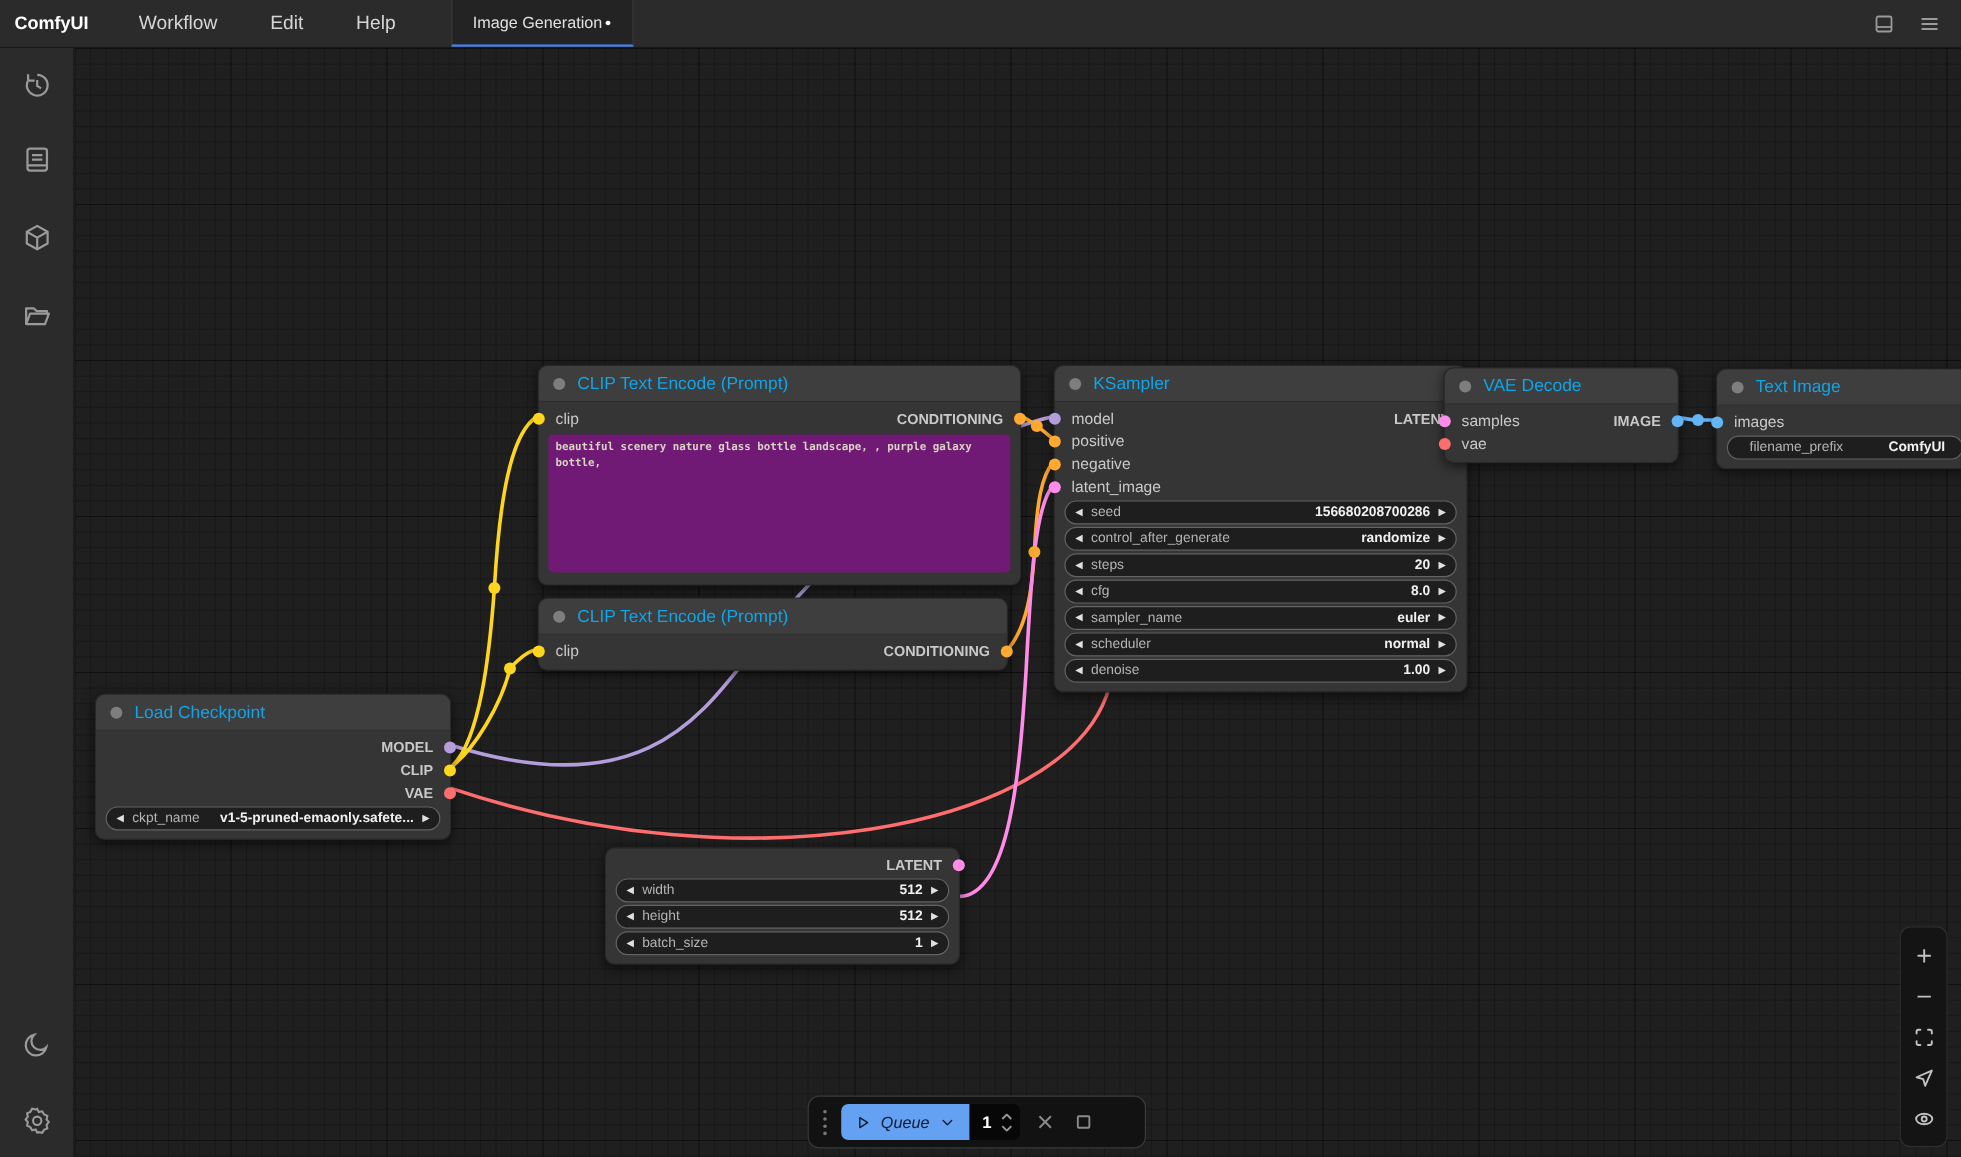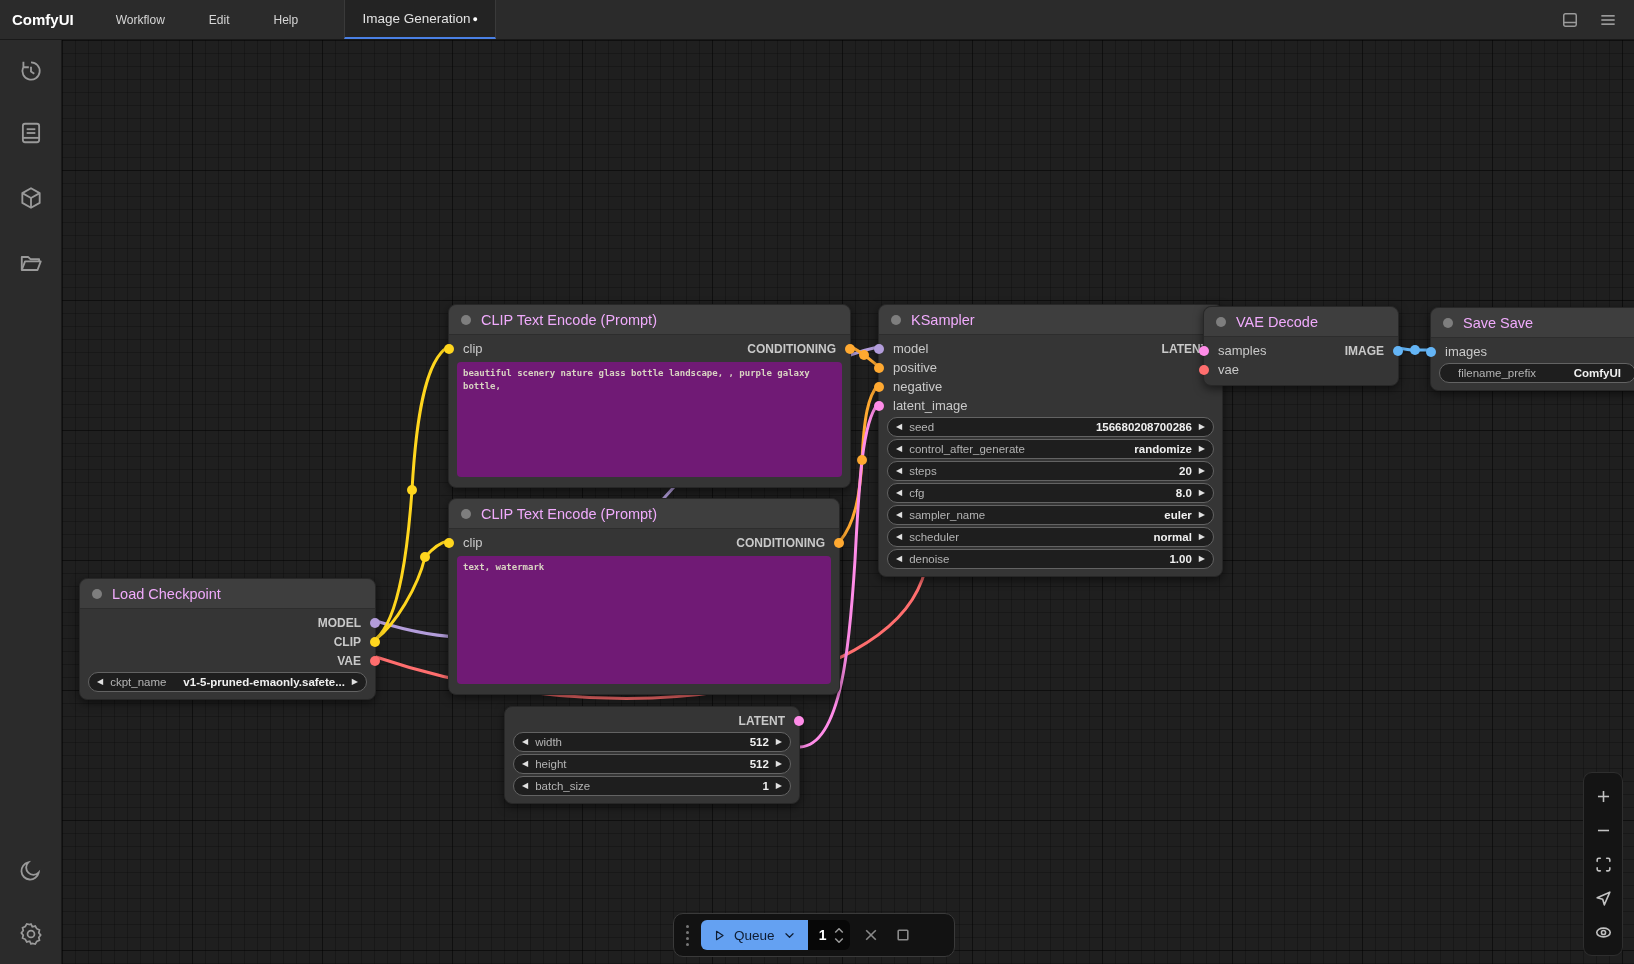--- a/index.html
+++ b/index.html
@@ -5,21 +5,21 @@
   * { margin:0; padding:0; box-sizing:border-box; }
   html,body { width:1634px; height:964px; overflow:hidden; background:#1e1e1e;
               font-family:"Liberation Sans", sans-serif; }
 
   
   .topbar { position:absolute; left:0; top:0; width:1634px; height:40px;
             background:#2b2b2b; display:flex; align-items:stretch; z-index:30;
             border-bottom:1px solid #191919; }
   .logo { color:#fff; font-weight:bold; font-size:15px; display:flex; align-items:center;
           padding:0 20px 0 12px; }
-  .menu-item { color:#d6d6d6; font-size:12px; display:flex; align-items:center;
+  .menu-item { color:#d6d6d6; font-size:16px; display:flex; align-items:center;
                padding:0 22px; cursor:pointer; }
   .tab { margin-left:24px; width:152px; background:#232323; display:flex; align-items:center;
          justify-content:center; gap:2px; color:#e2e2e2; font-size:13.5px;
          border-left:1px solid #3a3a3a; border-right:1px solid #3a3a3a;
          border-bottom:2px solid var(--accent,#4a80e4); }
   .tab .moddot { color:#fff; font-size:9px; }
   .topbar-right { margin-left:auto; display:flex; align-items:center; gap:14px; padding-right:14px; }
   .tbicon { width:24px; height:24px; color:#9a9a9a; display:flex; align-items:center; justify-content:center; cursor:pointer; }
   .tbicon svg { width:20px; height:20px; }
 
@@ -47,21 +47,21 @@
   .wire-vae { stroke:var(--vae); } .wire-cond { stroke:var(--conditioning); }
   .wire-latent { stroke:var(--latent); } .wire-image { stroke:var(--image); } .rr-clip { fill:var(--clip);}
   .rr-cond { fill:var(--conditioning);} .rr-latent { fill:var(--latent);} .rr-image { fill:var(--image);}
 
   
   .node { position:absolute; background:#353535; border-radius:8px; z-index:2;
           box-shadow:0 3px 10px rgba(0,0,0,.55); border:1px solid #272727; }
   .ntitle { height:30px; background:#3e3e3e; border-radius:8px 8px 0 0; display:flex;
             align-items:center; gap:10px; padding:0 12px; border-bottom:1px solid #2d2d2d; }
   .cdot { width:10px; height:10px; border-radius:50%; background:#7e7e7e; flex:0 0 auto; }
-  .ttext { color:#f0abfc; font-size:14.5px; white-space:nowrap; overflow:hidden; }
+  .ttext { color:#0ea5e9; font-size:14.5px; white-space:nowrap; overflow:hidden; }
   .nbody { padding:4px 0 6px 0; }
   .prow { position:relative; height:19px; display:flex; align-items:center; padding:0 14px; }
   .plabel-in { color:#c9c9c9; font-size:13px; }
   .plabel-out { color:#c9c9c9; font-size:12px; font-weight:bold; margin-left:auto; }
   .pdot { position:absolute; top:50%; width:10px; height:10px; border-radius:50%; transform:translateY(-50%); }
   .pdot.in { left:-5px; } .pdot.out { right:-5px; }
   .pd-model{background:var(--model);} .pd-clip{background:var(--clip);}
   .pd-vae{background:var(--vae);} .pd-cond{background:var(--conditioning);}
   .pd-latent{background:var(--latent);} .pd-image{background:var(--image);}
 
@@ -78,21 +78,21 @@
            color:#d8d4c2; font-weight:bold; white-space:pre-wrap; word-break:break-word; }
 
   
   .qbar { position:absolute; left:673px; top:913px; width:282px; height:44px; background:#121212;
           border:1px solid #3a3a3a; border-radius:10px; z-index:40; display:flex; align-items:center;
           padding:0 12px; gap:10px; }
   .grip { display:flex; flex-direction:column; gap:3px; cursor:grab; padding-right:2px; }
   .grip i { width:3px; height:3px; border-radius:50%; background:#777; }
   .qcombo { display:flex; height:30px; }
   .qbtn { background:var(--queue-button); border-radius:6px 0 0 6px; display:flex; align-items:center;
-          gap:8px; padding:12px 12px; cursor:pointer; }
+          gap:8px; padding:12px 12px; cursor:pointer;font-style:italic; }
   .qbtn span { color:#0e1c31; font-size:13.5px; }
   .qbtn svg { width:13px; height:13px; stroke:#0e1c31; fill:none; stroke-width:2; }
   .qcount { background:#070707; border-radius:0 6px 6px 0; display:flex; align-items:center;
             padding:0 6px 0 10px; gap:6px; }
   .qnum { color:#fff; font-size:14px; font-weight:bold; min-width:10px; text-align:center; }
   .steppers { display:flex; flex-direction:column; gap:3px; }
   .steppers svg { width:10px; height:6px; stroke:#9a9a9a; fill:none; stroke-width:2; cursor:pointer; }
   .qicon { width:22px; height:22px; display:flex; align-items:center; justify-content:center;
            color:#8a8a8a; cursor:pointer; }
   .qicon svg { width:16px; height:16px; stroke:#8a8a8a; fill:none; stroke-width:2; }
@@ -253,21 +253,20 @@
       <span class="cdot"></span>
       <span class="ttext">CLIP Text Encode (Prompt)</span>
     </div>
     <div class="nbody">
       <div class="prow">
         <span class="pdot in pd-clip"></span>
         <span class="plabel-in">clip</span>
         <span class="plabel-out">CONDITIONING</span>
         <span class="pdot out pd-cond"></span>
       </div>
-      <div class="tarea" style="height:128px">text, watermark</div>
     </div>
   </div>
 
   <div class="node" style="left:816px;top:264px;width:345px;">
     <div class="ntitle">
       <span class="cdot"></span>
       <span class="ttext">KSampler</span>
     </div>
     <div class="nbody">
       <div class="prow">
@@ -348,21 +347,21 @@
       <div class="prow">
         <span class="pdot in pd-vae"></span>
         <span class="plabel-in">vae</span>
       </div>
     </div>
   </div>
 
   <div class="node" style="left:1368px;top:267px;width:215px;">
     <div class="ntitle">
       <span class="cdot"></span>
-      <span class="ttext">Save Save</span>
+      <span class="ttext">Text Image</span>
     </div>
     <div class="nbody">
       <div class="prow">
         <span class="pdot in pd-image"></span>
         <span class="plabel-in">images</span>
       </div>
       <div class="pill noarrow">
         <span class="wname">filename_prefix</span>
         <span class="wval">ComfyUI</span>
       </div>

